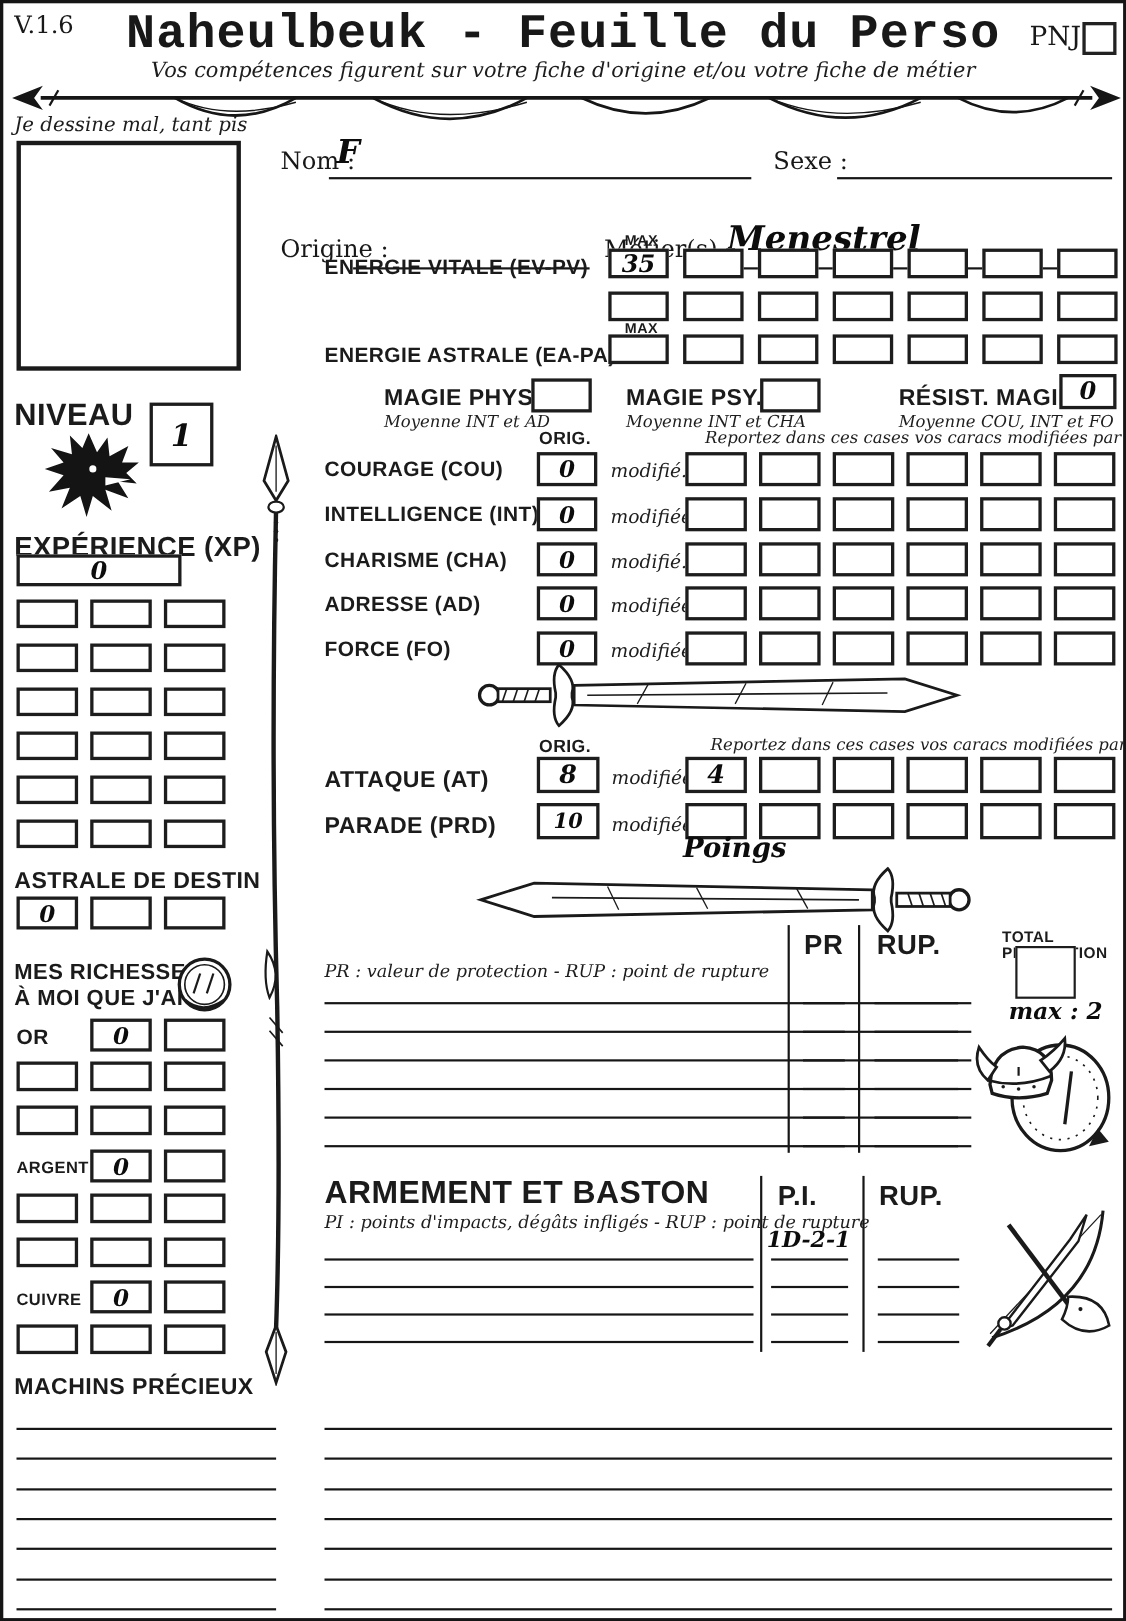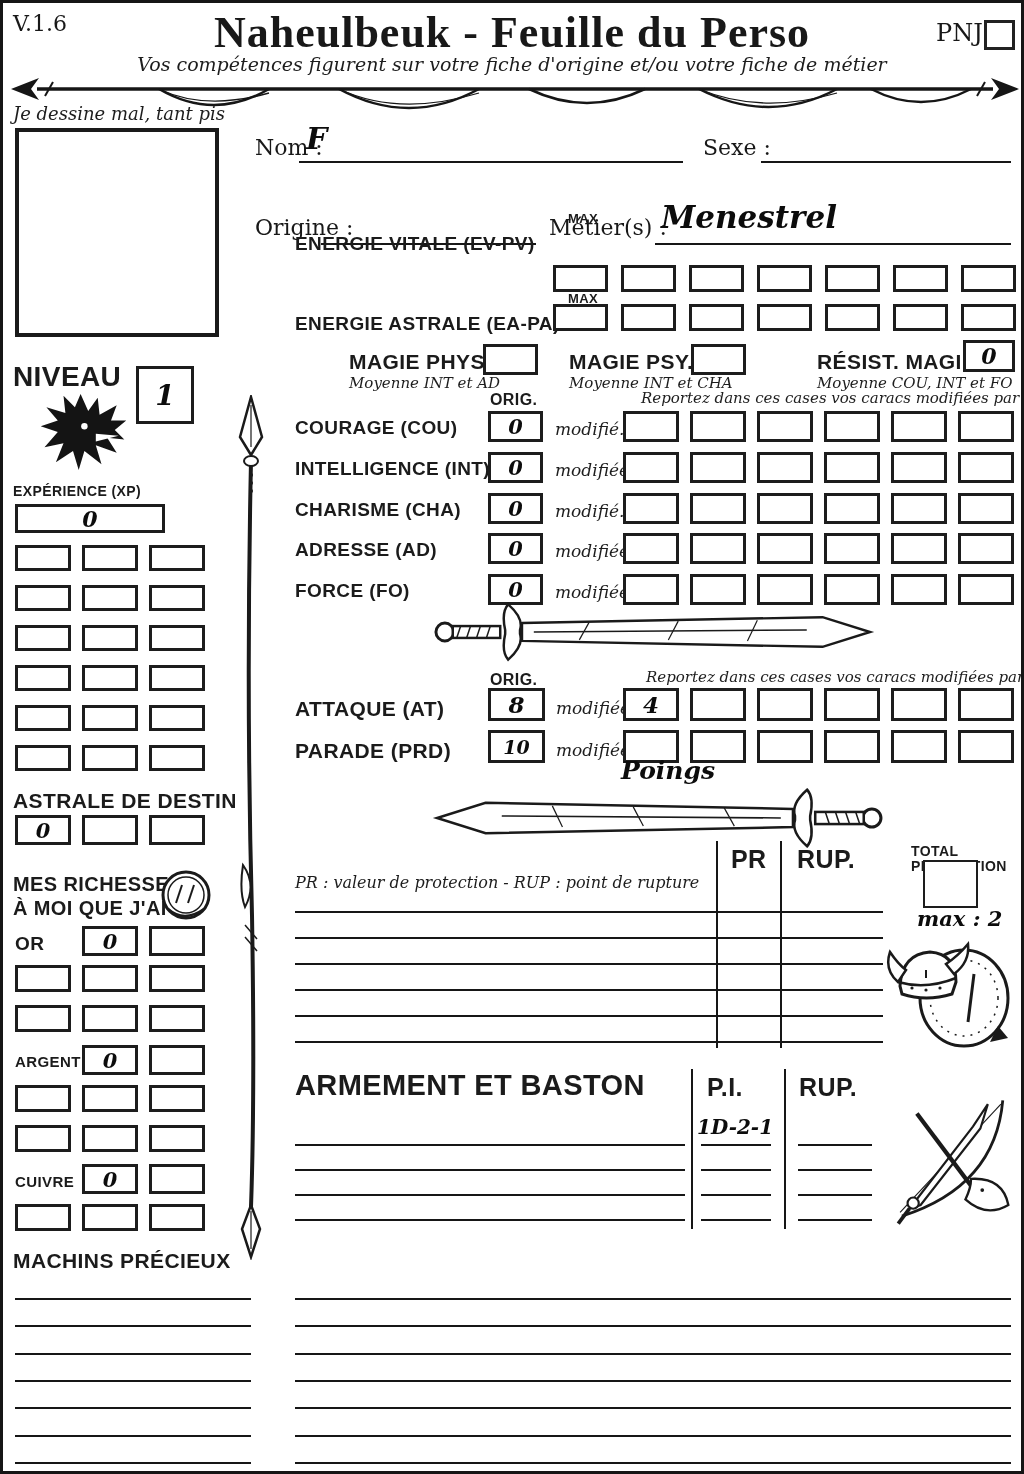--- a/index.html
+++ b/index.html
@@ -4,21 +4,21 @@
 <style>
   html,body{margin:0;padding:0;background:#777;}
   .page{position:relative;width:1024px;height:1474px;margin:0 auto;background:#fff;
         border:3px solid #151515;box-sizing:border-box;overflow:hidden;
         font-family:"Liberation Sans",sans-serif;color:#181818;}
   .abs{position:absolute;}
   .disp{font-family:"Liberation Sans",sans-serif;font-weight:700;color:#1b1b1b;letter-spacing:.4px;white-space:nowrap;}
   .serif{font-family:"DejaVu Serif",serif;color:#181818;white-space:nowrap;}
   .script{font-family:"DejaVu Serif",serif;font-style:italic;color:#1d1d1d;white-space:nowrap;}
   .hand{font-family:"DejaVu Serif",serif;font-style:italic;font-weight:700;color:#0c0c0c;white-space:nowrap;}
-  .title{font-family:Liberation Serif, serif;font-weight:700;font-size:44px;letter-spacing:1px;white-space:nowrap;}
+  .title{font-family:Liberation Mono, monospace;font-weight:700;font-size:44px;letter-spacing:1px;white-space:nowrap;}
   .row{position:absolute;display:flex;}
   .g13{gap:13px;}.g11{gap:11px;}
   .bx{box-sizing:border-box;border:3px solid #1d1d1d;background:#fff;display:flex;align-items:center;justify-content:center;}
   .b55{width:55px;height:27px;}      
   .b56{width:56px;height:31px;}      
   .b56c{width:56px;height:33px;}     
   .b56s{width:56px;height:26px;}     
   .b56m{width:56px;height:30px;}     
   .b56p{width:56px;height:27px;}     
   .borig{width:55px;height:31px;}    
@@ -64,20 +64,31 @@
   <div class="hl" style="left:758px;top:158px;width:250px"></div>
 
   <div class="abs serif" style="left:252px;top:212px;font-size:22px">Origine :</div>
   <div class="hl" style="left:318px;top:240px;width:215px"></div>
   <div class="abs serif" style="left:546px;top:212px;font-size:22px">Métier(s) :</div>
   <div class="abs hand" style="left:658px;top:196px;font-size:31px">Menestrel</div>
   <div class="hl" style="left:652px;top:240px;width:356px"></div>
 
   <div class="abs disp" style="left:565px;top:208px;font-size:13px">MAX</div>
   <div class="abs disp" style="left:292px;top:230px;font-size:19px">ENERGIE VITALE (EV-PV)</div>
+  <div class="row g13" style="left:550px;top:223px">
+    <div class="bx b55">
+        <span class="hand" style="font-size:22px">35</span>
+      </div>
+    <div class="bx b55"></div>
+      <div class="bx b55"></div>
+    <div class="bx b55"></div>
+      <div class="bx b55"></div>
+    <div class="bx b55"></div>
+      <div class="bx b55"></div>
+  </div>
   <div class="row g13" style="left:550px;top:262px">
     <div class="bx b55"></div>
       <div class="bx b55"></div>
     <div class="bx b55"></div>
       <div class="bx b55"></div>
     <div class="bx b55"></div>
       <div class="bx b55"></div>
     <div class="bx b55"></div>
   </div>
   <div class="abs disp" style="left:565px;top:288px;font-size:13px">MAX</div>
@@ -293,20 +304,21 @@
       <circle cx="40" cy="60" r="1.6" fill="#1a1a1a"></circle>
     <circle cx="54" cy="58" r="1.6" fill="#1a1a1a"></circle>
       <line x1="40" y1="40" x2="40" y2="48" stroke="#1a1a1a" stroke-width="2"></line>
   </svg>
 
   <div class="abs disp" style="left:292px;top:1066px;font-size:29px">ARMEMENT ET BASTON</div>
   <div class="abs disp" style="left:704px;top:1070px;font-size:25px">P.I.</div>
   <div class="abs disp" style="left:796px;top:1070px;font-size:25px">RUP.</div>
   <div class="vl" style="left:688px;top:1066px;height:160px"></div>
   <div class="vl" style="left:781px;top:1066px;height:160px"></div>
+  <div class="abs script" style="left:292px;top:1098px;font-size:16px">PI : points d'impacts, dégâts infligés - RUP : point de rupture</div>
 
   <div class="abs hand" style="left:694px;top:1112px;font-size:20px">1D-2-1</div>
 
   <div class="hl" style="left:292px;top:1141px;width:390px"></div>
   <div class="hl" style="left:292px;top:1166px;width:390px"></div>
   <div class="hl" style="left:292px;top:1191px;width:390px"></div>
   <div class="hl" style="left:292px;top:1216px;width:390px"></div>
   <div class="hl" style="left:698px;top:1141px;width:70px"></div>
   <div class="hl" style="left:698px;top:1166px;width:70px"></div>
   <div class="hl" style="left:698px;top:1191px;width:70px"></div>
@@ -339,21 +351,21 @@
   <div class="abs bx" style="left:133px;top:363px;width:58px;height:58px">
       <span class="hand" style="font-size:28px">1</span>
     </div>
 
   <svg class="abs" style="left:32px;top:383px" width="95" height="90" viewBox="0 0 100 90">
     <path d="M48,6 L56,24 L66,10 L68,28 L86,18 L80,34 L96,34 L84,44 L94,54 L76,52 L86,68 L64,60 L70,80 L52,66 L46,86 L40,66 L22,78 L30,58 L10,62 L24,46 L6,40 L24,34 L12,20 L32,26 L30,8 L42,20 Z" fill="#141414"></path>
     <circle cx="52" cy="40" r="3.4" fill="#fff"></circle>
     <polygon points="64,48 88,50 64,56" fill="#fff"></polygon>
   </svg>
 
-  <div class="abs disp" style="left:10px;top:480px;font-size:14px">EXPÉRIENCE (XP)</div>
+  <div class="abs disp" style="left:10px;top:480px;font-size:25px">EXPÉRIENCE (XP)</div>
   <div class="abs bx" style="left:12px;top:501px;width:150px;height:29px">
       <span class="hand" style="font-size:22px">0</span>
     </div>
 
   <div class="row g11" style="left:12px;top:542px">
       <div class="bx b56s"></div>
       <div class="bx b56s"></div>
       <div class="bx b56s"></div>
     </div>
   <div class="row g11" style="left:12px;top:582px">

